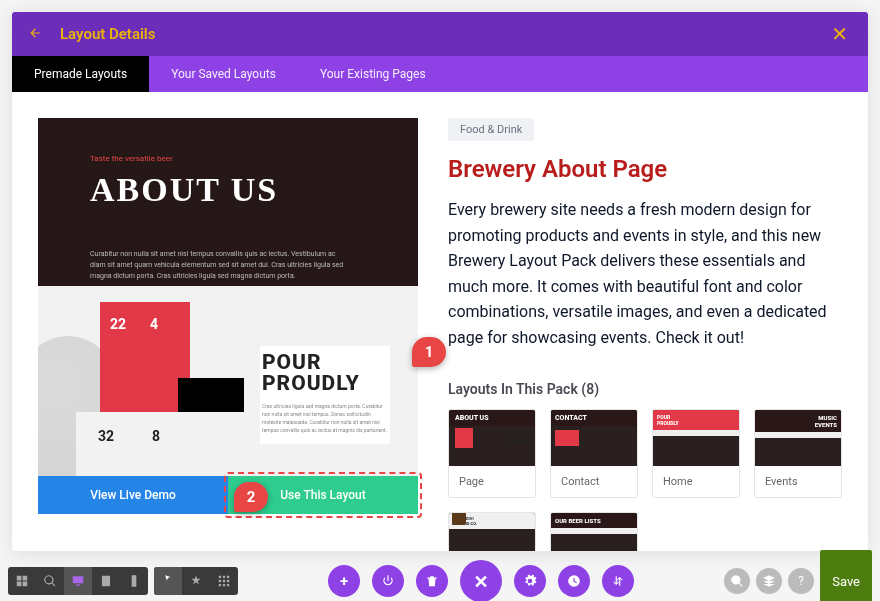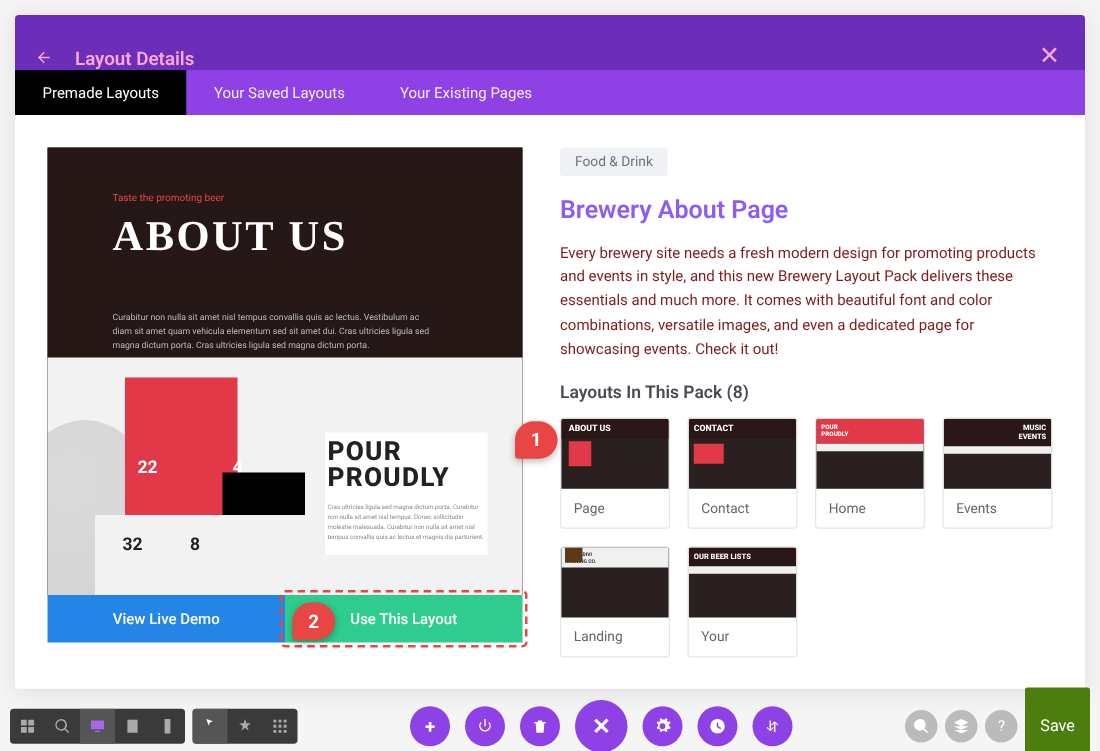--- a/index.html
+++ b/index.html
@@ -1,50 +1,50 @@
 <!DOCTYPE html>
 <html><head>
 <meta charset="utf-8">
 <style>
   *{box-sizing:border-box;margin:0;padding:0;font-family:-apple-system,BlinkMacSystemFont,'Segoe UI',Roboto,sans-serif}
   body{width:880px;height:601px;background:#f5f5f5;overflow:hidden;position:relative}
   .modal{position:absolute;top:12px;left:12px;right:12px;bottom:50px;background:#fff;border-radius:3px;box-shadow:0 2px 20px rgba(0,0,0,.1);overflow:hidden}
-  .header{background:#6c2eb9;height:44px;display:flex;align-items:flex-end;padding:0 16px;color:#f9a8d4}
+  .header{background:#6c2eb9;height:44px;display:flex;align-items:center;padding:0 16px;color:#eab308}
   .back-icon{width:18px;height:18px;margin-right:14px;cursor:pointer}
   .header-title{font-size:15px;font-weight:600;flex:1}
   .close-x{font-size:20px;cursor:pointer;padding:0 4px}
   .tabs{background:#8e42e6;height:36px;display:flex;align-items:stretch;padding:0}
   .tab{color:#fff;font-size:12px;padding:0 22px;display:flex;align-items:center;cursor:pointer;opacity:.9}
   .tab.active{background:#000000;opacity:1}
   .content{display:flex;padding:26px;gap:30px;height:calc(100% - 80px);overflow:auto}
   .left{width:380px;flex-shrink:0}
   .preview{width:380px;height:358px;position:relative;background:#1e1e1e;overflow:hidden}
   .pv-top{height:168px;background:linear-gradient(rgba(30,20,20,.7),rgba(30,20,20,.7)),#3a2020;padding:36px 52px 0}
   .pv-taste{color:#e84545;font-size:8px;margin-bottom:8px}
   .pv-about{color:#fff;font-size:34px;font-weight:800;letter-spacing:2px;font-family:Georgia,serif}
   .pv-desc{color:#bbb;font-size:7px;line-height:1.6;margin-top:40px;max-width:260px}
   .pv-redblock{position:absolute;left:62px;top:184px;width:90px;height:110px;background:#e23949;padding:14px 10px;color:#fff}
-  .pv-num{display:flex;gap:60px;margin-top:50px}
+  .pv-num{display:flex;gap:24px;}
   .pv-n{font-size:14px;font-weight:700}
   .pv-blk{position:absolute;left:140px;top:260px;width:66px;height:56px;background:#000}
   .pv-white{position:absolute;left:38px;top:294px;width:170px;height:64px;background:#f2f2f2;display:flex;gap:38px;padding:16px 22px;color:#222;font-size:14px;font-weight:700}
   .pv-pour{position:absolute;right:28px;top:228px;width:130px;color:#222;background:#fff;padding:6px 2px 10px}
   .pv-pour h3{font-size:21px;font-weight:800;line-height:1;letter-spacing:1px}
   .pv-pour p{font-size:5px;color:#888;margin-top:8px;line-height:1.6}
   .pv-bottle{position:absolute;left:-30px;bottom:-20px;width:120px;height:160px;background:radial-gradient(circle at 40% 30%,#555,#222);border-radius:50% 50% 10% 10%;opacity:.15}
   .pv-bg{position:absolute;top:168px;left:0;right:0;bottom:0;background:#f2f2f2}
   .btn-row{display:flex;height:38px}
   .btn{flex:1;display:flex;align-items:center;justify-content:center;color:#fff;font-size:12px;font-weight:500;cursor:pointer}
   .btn-demo{background:#2585e6}
   .btn-use{background:#2ecc8e;position:relative}
   .dash-use{position:absolute;inset:-4px;border:2px dashed #e84545;border-radius:4px;pointer-events:none}
   .right{flex:1}
   .cat-tag{display:inline-block;padding:5px 12px;background:#f0f1f5;color:#6b7280;font-size:11px;border-radius:3px;margin-bottom:14px}
-  .page-title{font-size:20px;font-weight:600;color:#8b5cf6;margin-bottom:14px}
-  .desc{font-size:12px;color:#7f1d1d;line-height:1.6;margin-bottom:17px}
+  .page-title{font-size:24px;font-weight:600;color:#b91c1c;margin-bottom:14px}
+  .desc{font-size:16px;color:#0f172a;line-height:1.6;margin-bottom:30px}
   .pack-title{font-size:14px;font-weight:600;color:#4a4a55;margin-bottom:12px}
   .grid{display:grid;grid-template-columns:repeat(4,1fr);gap:14px}
   .card{border:1px solid #e5e5e5;border-radius:3px;overflow:hidden;cursor:pointer;position:relative}
   .card-thumb{height:56px;background:#2a2020;position:relative;overflow:hidden}
   .card-label{padding:9px 10px;font-size:11px;color:#666}
   .dash-card{position:absolute;inset:-6px;border:2px dashed #e84545;border-radius:4px;pointer-events:none}
   .marker{position:absolute;width:34px;height:30px;background:#e84545;border-radius:16px 16px 16px 3px;display:flex;align-items:center;justify-content:center;color:#fff;font-weight:700;font-size:15px;box-shadow:0 2px 6px rgba(0,0,0,.3);z-index:10}
   .marker.m1{left:400px;top:325px}
   .marker.m2{left:222px;top:470px}
   
@@ -110,21 +110,21 @@
       <div class="tab active">Premade Layouts</div>
       <div class="tab">Your Saved Layouts</div>
       <div class="tab">Your Existing Pages</div>
     </div>
   <div class="content">
     <div class="left">
       <div class="preview">
         <div class="pv-bg"></div>
         <div class="pv-bottle"></div>
         <div class="pv-top">
-          <div class="pv-taste">Taste the promoting beer</div>
+          <div class="pv-taste">Taste the versatile beer</div>
           <div class="pv-about">ABOUT US</div>
           <div class="pv-desc">Curabitur non nulla sit amet nisl tempus convallis quis ac lectus. Vestibulum ac diam sit amet quam vehicula elementum sed sit amet dui. Cras ultricies ligula sed magna dictum porta. Cras ultricies ligula sed magna dictum porta.</div>
         </div>
         <div class="pv-redblock">
           <div class="pv-num">
             <span class="pv-n">22</span>
             <span class="pv-n">4</span>
           </div>
         </div>
         <div class="pv-blk"></div>

